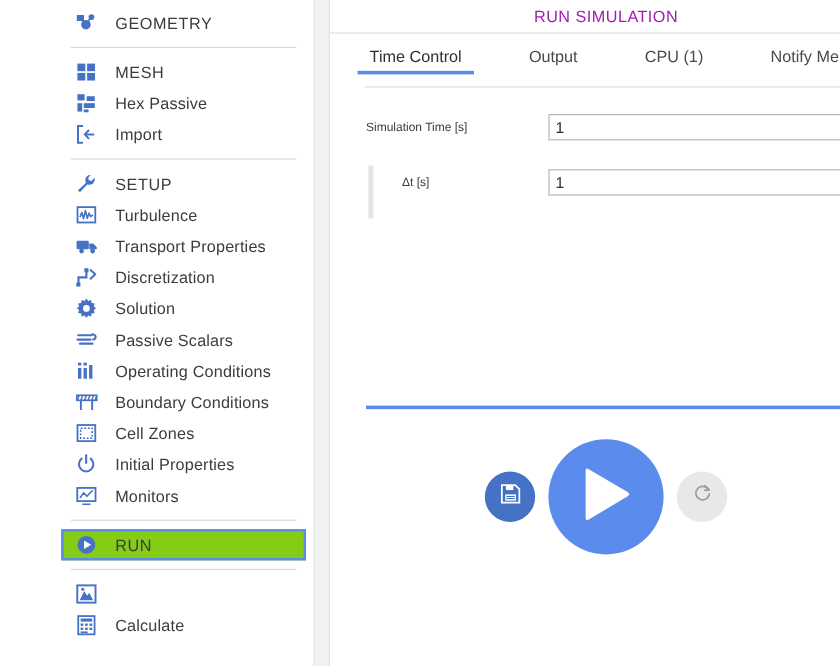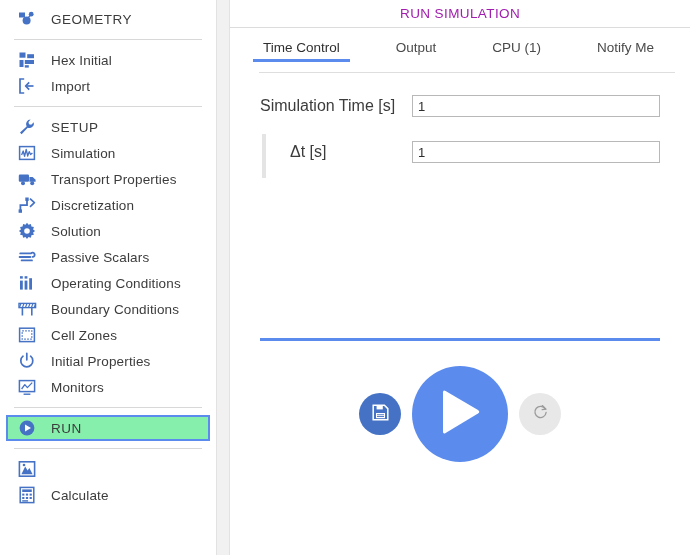--- a/index.html
+++ b/index.html
@@ -12,20 +12,21 @@
     font-family: "Liberation Sans", sans-serif;
     color: #3a3a3a;
   }
 
   #app {
     position: relative;
     width: 571px;
     height: 555px;
     display: flex;
     background: #ffffff;
+    padding-left: 45px;
   }
 
   
   #sidebar {
     position: relative;
     width: 216px;
     height: 555px;
     background: #ffffff;
     flex: 0 0 216px;
     padding-top: 6px;
@@ -40,21 +41,21 @@
     align-items: center;
     height: 26px;
     margin: 0 6px;
     padding-left: 8px;
     border: 2px solid transparent;
     background: transparent;
     cursor: default;
   }
 
   .nav-item.selected {
-    background: #86efac;
+    background: #84cc16;
     border: 2px solid #5b8ced;
   }
 
   .nav-icon {
     width: 22px;
     height: 20px;
     flex: 0 0 22px;
     display: flex;
     align-items: center;
     justify-content: center;
@@ -149,21 +150,21 @@
   }
   .form-row {
     display: flex;
     align-items: center;
     margin-bottom: 12px;
     position: relative;
   }
   .form-label {
     width: 152px;
     flex: 0 0 152px;
-    font-size: 16px;
+    font-size: 10px;
     color: #3c3c3c;
     position: relative;
   }
   .form-label.indented {
     padding-left: 30px;
   }
   .indent-bar {
     position: absolute;
     left: 2px;
     top: -9px;
@@ -266,31 +267,42 @@
               <circle cx="8.6" cy="10.6" r="4" fill="#4572c4"></circle>
               <circle cx="13.2" cy="4.2" r="2.4" fill="#4572c4"></circle>
               <path d="M10.5 7.2 L14.2 3.6" stroke="#4572c4" stroke-width="1.3"></path>
             </svg>
           </span>
           <span class="nav-label">GEOMETRY</span>
         </div>
       </div>
       <div class="nav-sep"></div>
       <div class="nav-group">
+        <div class="nav-item header">
+          <span class="nav-icon">
+            <svg width="18" height="18" viewBox="0 0 18 18">
+              <rect x="1.5" y="2" width="6.6" height="6.3" fill="#4572c4"></rect>
+              <rect x="9.6" y="2" width="6.6" height="6.3" fill="#4572c4"></rect>
+              <rect x="1.5" y="9.8" width="6.6" height="6.3" fill="#4572c4"></rect>
+              <rect x="9.6" y="9.8" width="6.6" height="6.3" fill="#4572c4"></rect>
+            </svg>
+          </span>
+          <span class="nav-label">MESH</span>
+        </div>
         <div class="nav-item">
           <span class="nav-icon">
             <svg width="18" height="18" viewBox="0 0 18 18">
               <rect x="1.5" y="1.5" width="6" height="5.2" fill="#4572c4"></rect>
               <rect x="9.2" y="3.2" width="6.8" height="4" fill="#4572c4"></rect>
               <rect x="1.5" y="9" width="4" height="7" fill="#4572c4"></rect>
               <rect x="6.8" y="9" width="9.2" height="4" fill="#4572c4"></rect>
               <rect x="6.8" y="14.2" width="4" height="2.4" fill="#4572c4"></rect>
             </svg>
           </span>
-          <span class="nav-label">Hex Initial</span>
+          <span class="nav-label">Hex Passive</span>
         </div>
         <div class="nav-item">
           <span class="nav-icon">
             <svg width="18" height="18" viewBox="0 0 18 18">
               <path d="M6.2 2 H2 V16 H6.2" fill="none" stroke="#4572c4" stroke-width="1.7"></path>
               <path d="M15.5 9 H8.5" stroke="#4572c4" stroke-width="1.7"></path>
               <path d="M11.2 5.3 L7.6 9 L11.2 12.7" fill="none" stroke="#4572c4" stroke-width="1.7" stroke-linejoin="round"></path>
             </svg>
           </span>
           <span class="nav-label">Import</span>
@@ -306,21 +318,21 @@
           </span>
           <span class="nav-label">SETUP</span>
         </div>
         <div class="nav-item">
           <span class="nav-icon">
             <svg width="18" height="18" viewBox="0 0 18 18">
               <rect x="1.6" y="2.6" width="14.8" height="12.8" fill="none" stroke="#4572c4" stroke-width="1.5"></rect>
               <path d="M3.6 11 L5.2 7 L6.6 12.3 L8.2 5.4 L9.7 12 L11.2 7.6 L12.6 10.6 L14.4 9" fill="none" stroke="#4572c4" stroke-width="1.3" stroke-linejoin="round"></path>
             </svg>
           </span>
-          <span class="nav-label">Simulation</span>
+          <span class="nav-label">Turbulence</span>
         </div>
         <div class="nav-item">
           <span class="nav-icon">
             <svg width="19" height="18" viewBox="0 0 19 18">
               <rect x="0.8" y="4.6" width="10.2" height="7.2" rx="1.1" fill="#4572c4"></rect>
               <path d="M11.4 7.0 H14.6 L17.6 9.8 V11.8 H11.4 Z" fill="#4572c4"></path>
               <circle cx="5.0" cy="13.2" r="2.0" fill="#4572c4"></circle>
               <circle cx="14.2" cy="13.2" r="2.0" fill="#4572c4"></circle>
             </svg>
           </span>

